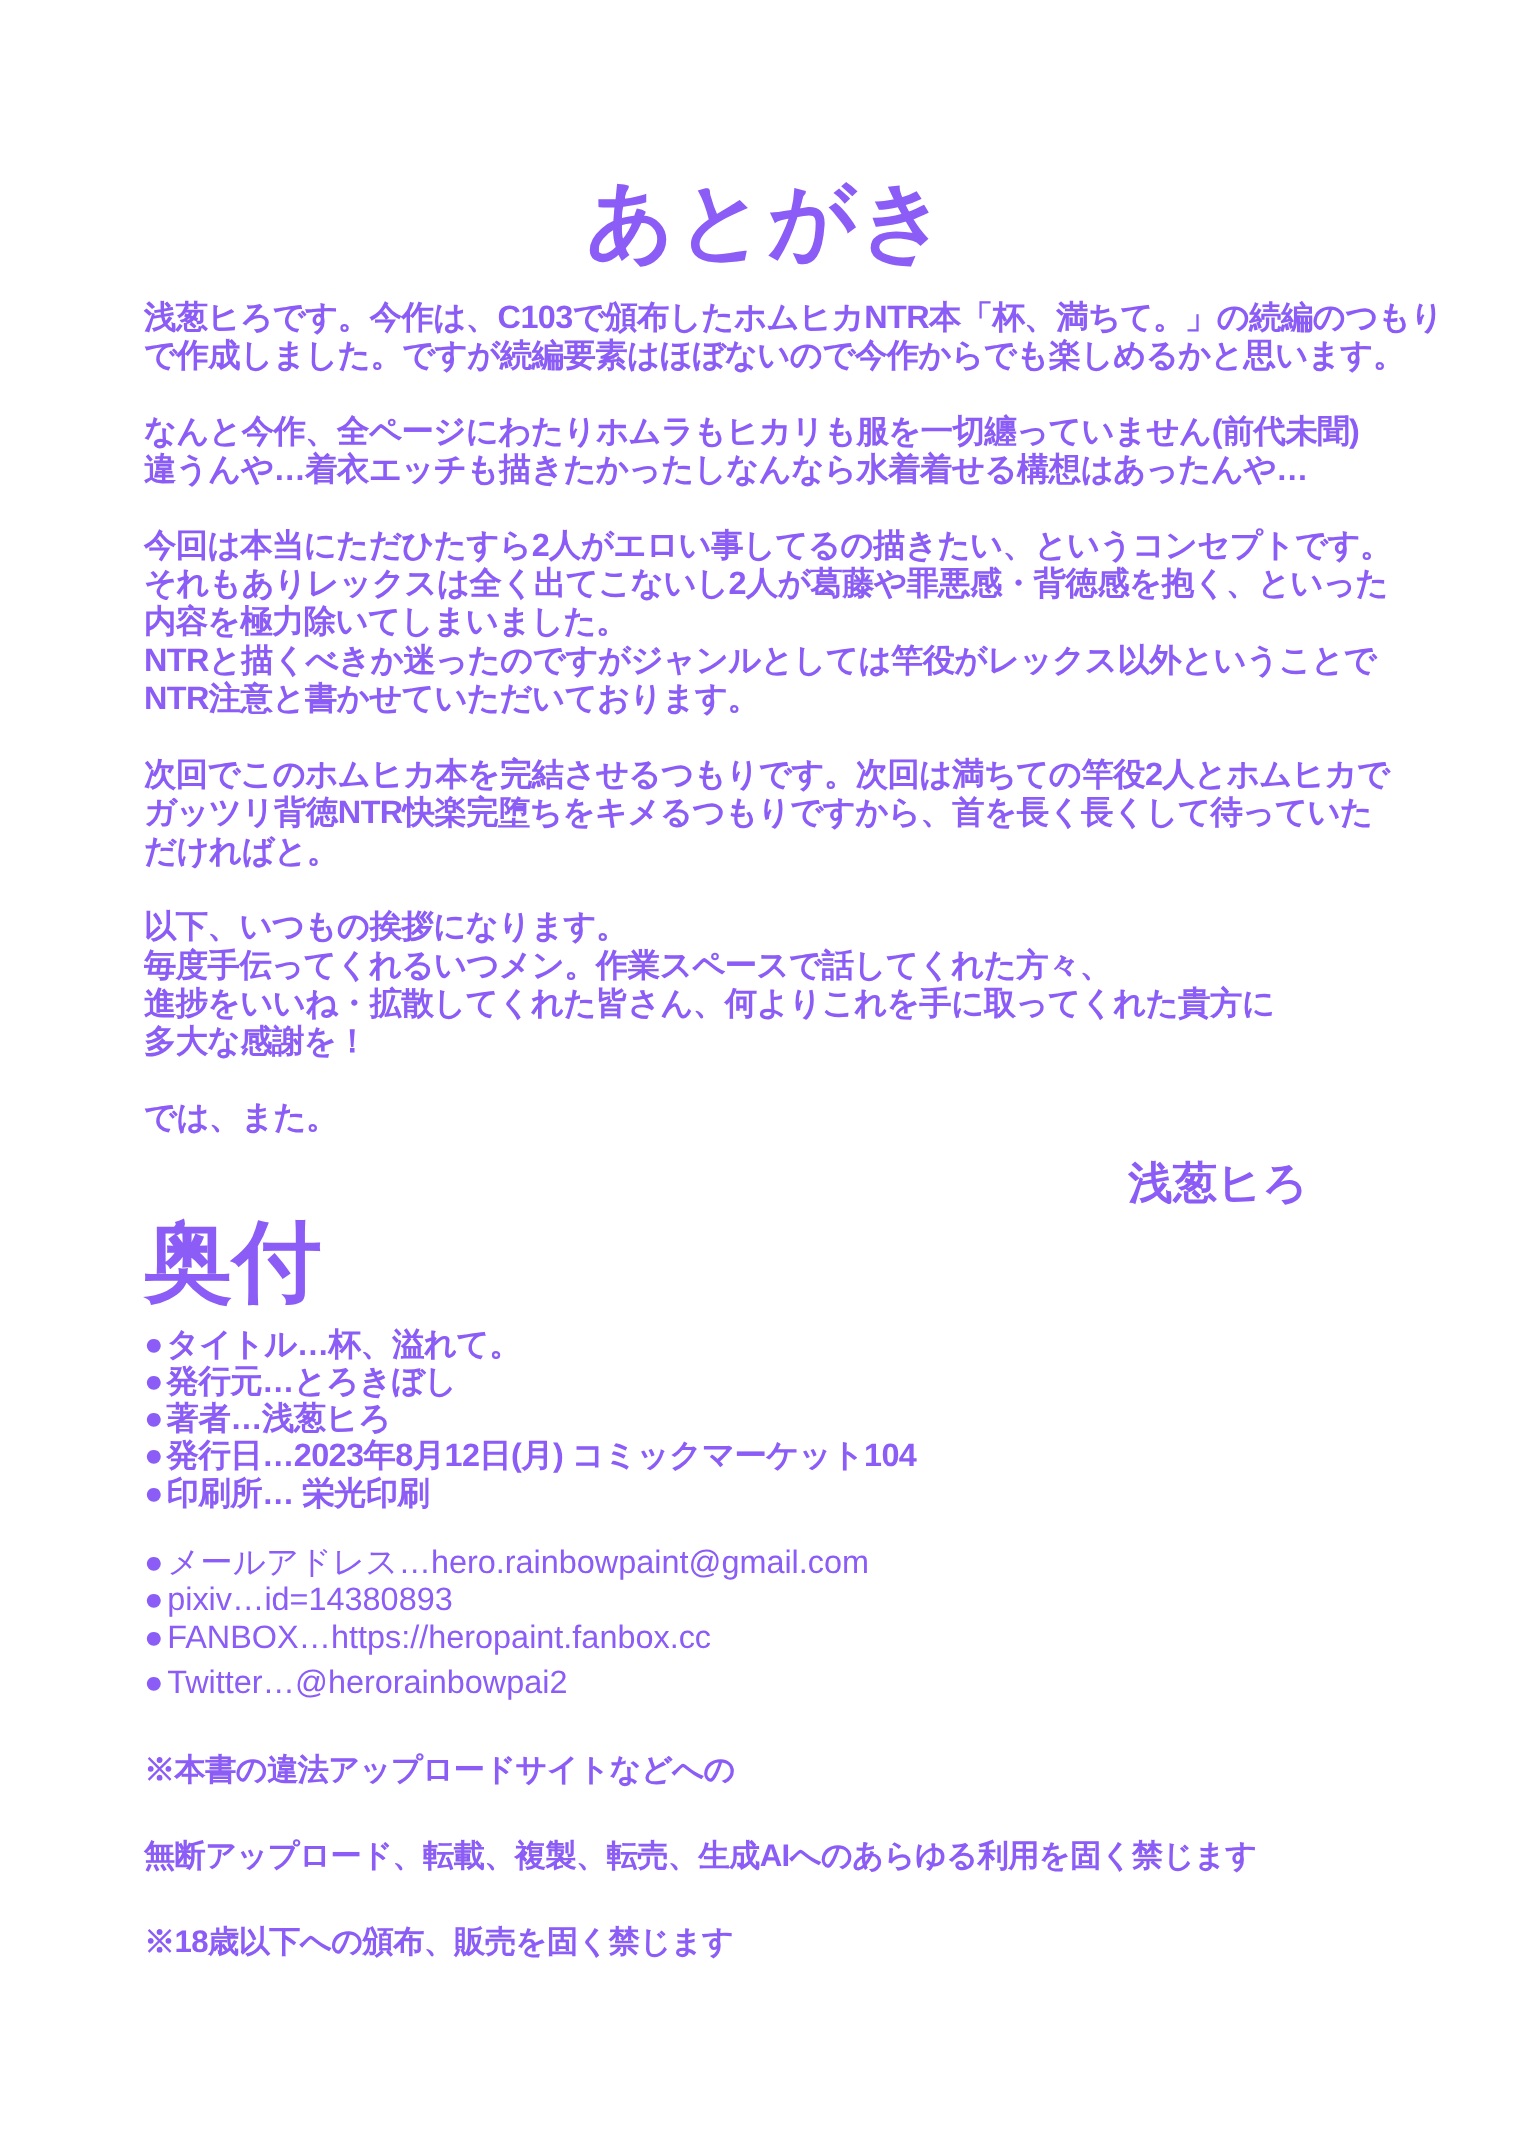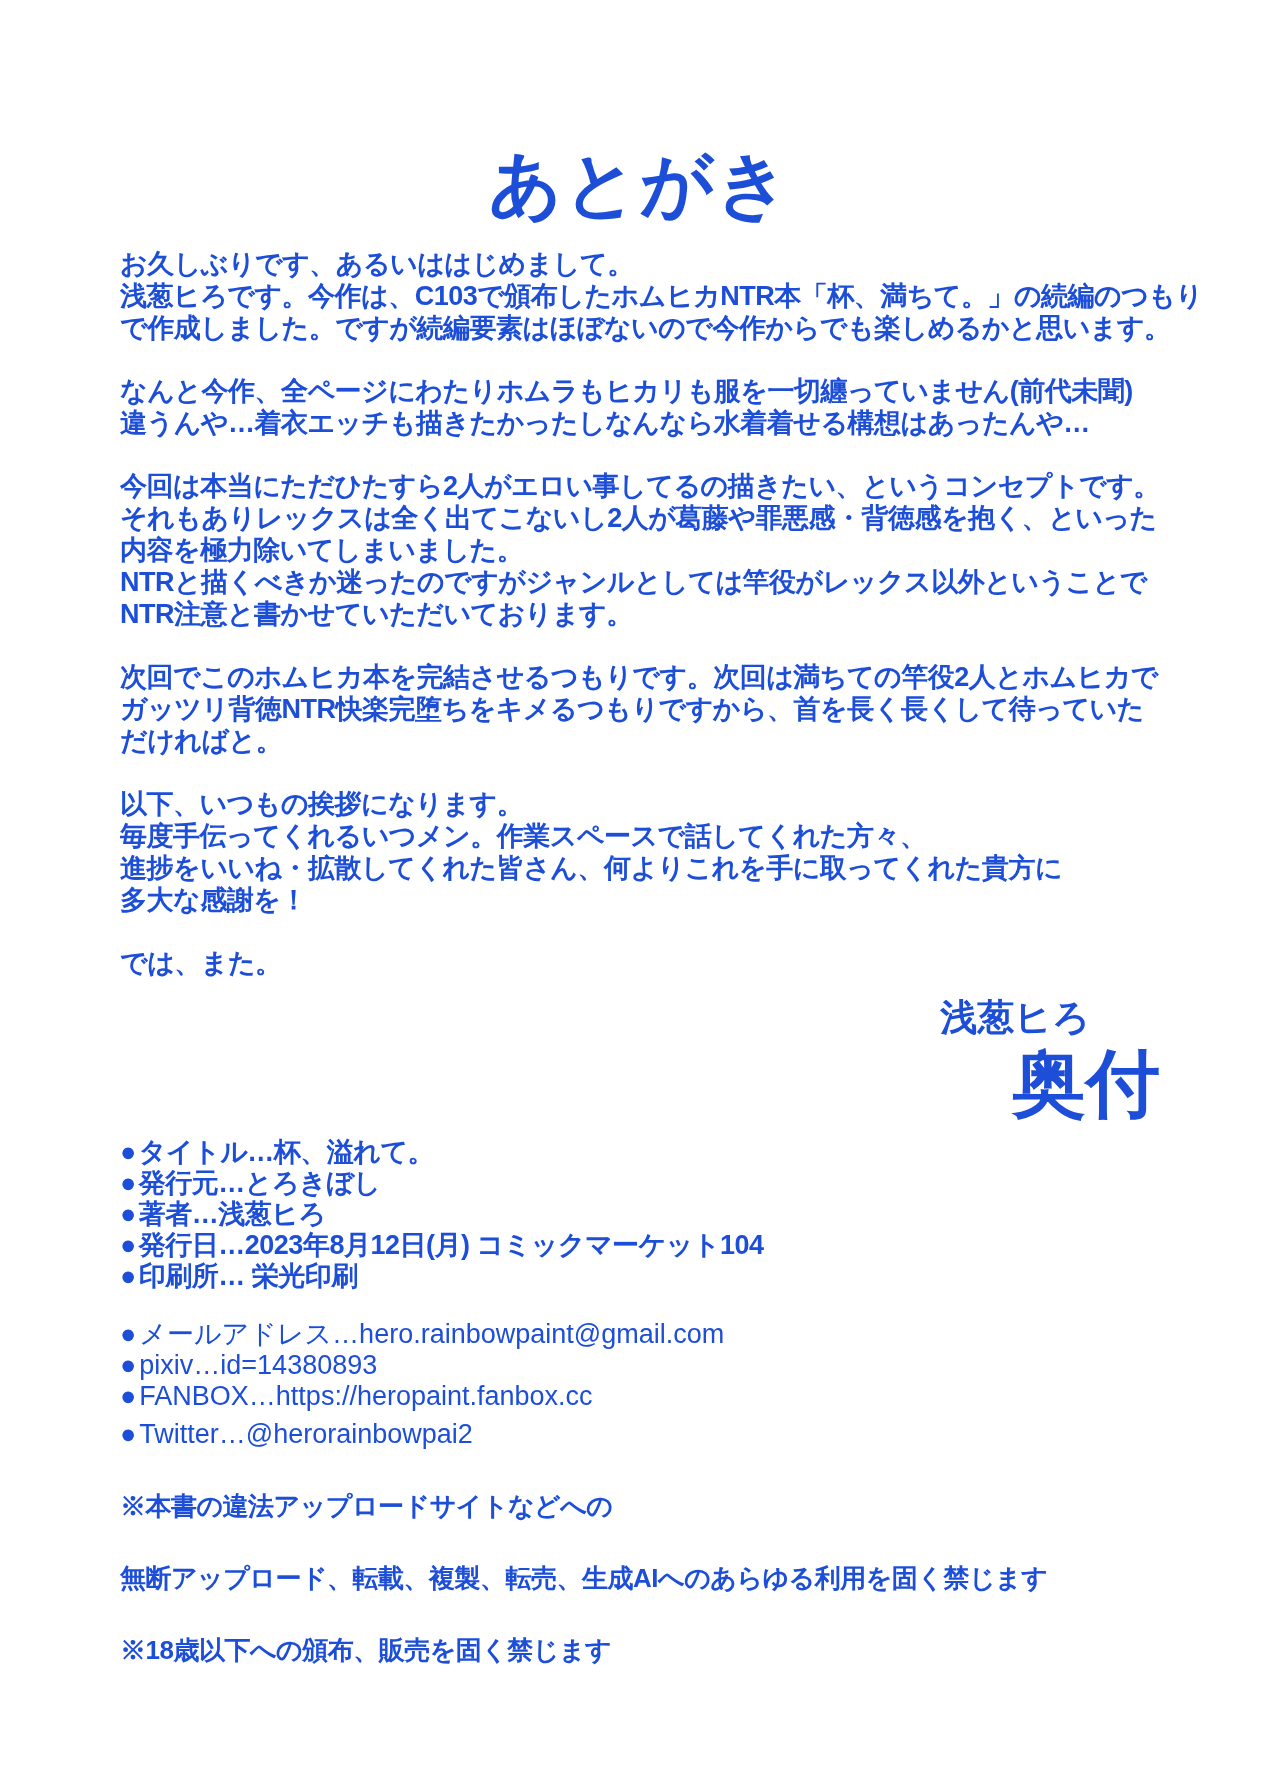--- a/index.html
+++ b/index.html
@@ -5,21 +5,21 @@
   html, body {
     margin: 0;
     padding: 0;
     background: #ffffff;
   }
   .page {
     position: relative;
     width: 1280px;
     height: 1791px;
     background: #ffffff;
-    color: #1d4ed8;
+    color: #8b5cf6;
     font-family: "Liberation Sans", sans-serif;
     overflow: hidden;
     box-sizing: border-box;
     padding: 148px 120px 0 120px;
   }
   .afterword-title {
     margin: 0 0 28px 0;
     text-align: center;
     font-size: 72px;
     line-height: 1;
@@ -42,21 +42,21 @@
   }
   .signature {
     text-align: right;
     margin: -12px 70px 0 0;
     font-size: 37px;
     font-weight: bold;
     line-height: 1.1;
   }
   .colophon-title {
     margin: 8px 0 16px 0;
-    text-align: right;
+    text-align: left;
     font-size: 74px;
     line-height: 1;
     font-weight: bold;
   }
   .colophon-row {
     display: flex;
     align-items: baseline;
     line-height: 31px;
     white-space: nowrap;
   }
@@ -91,21 +91,20 @@
 </head>
 <body>
 
 <div class="page">
 
   <h1 class="afterword-title">あとがき</h1>
 
   <div class="body-text">
 
     <p class="para">
-      <span class="line">お久しぶりです、あるいははじめまして。</span>
       <span class="line">浅葱ヒろです。今作は、C103で頒布したホムヒカNTR本「杯、満ちて。」の続編のつもり</span>
       <span class="line">で作成しました。ですが続編要素はほぼないので今作からでも楽しめるかと思います。</span>
     </p>
 
     <p class="para">
       <span class="line">なんと今作、全ページにわたりホムラもヒカリも服を一切纏っていません(前代未聞)</span>
       <span class="line">違うんや…着衣エッチも描きたかったしなんなら水着着せる構想はあったんや…</span>
     </p>
 
 

